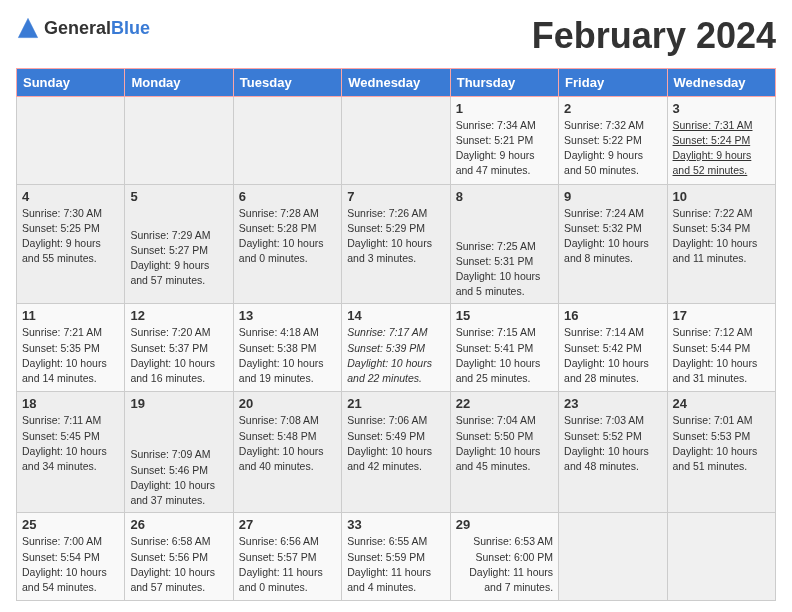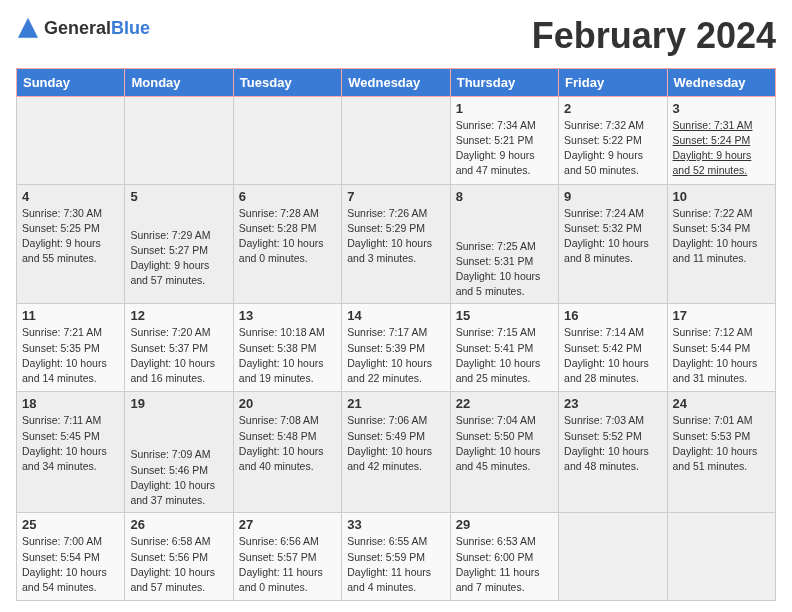--- a/index.html
+++ b/index.html
@@ -215,28 +215,28 @@
         </td>
         <td>
           <span class="day-number">12</span>
           <div class="day-info" style="white-space: pre-line;">Sunrise: 7:20 AM
 Sunset: 5:37 PM
 Daylight: 10 hours
 and 16 minutes.</div>
         </td>
         <td>
           <span class="day-number">13</span>
-          <div class="day-info" style="white-space: pre-line;">Sunrise: 10:18 AM
+          <div class="day-info" style="white-space: pre-line;">Sunrise: 4:18 AM
 Sunset: 5:38 PM
 Daylight: 10 hours
 and 19 minutes.</div>
         </td>
         <td>
           <span class="day-number">14</span>
-          <div class="day-info" style="white-space: pre-line;">Sunrise: 7:17 AM
+          <div class="day-info" style="white-space: pre-line; font-style: italic;">Sunrise: 7:17 AM
 Sunset: 5:39 PM
 Daylight: 10 hours
 and 22 minutes.</div>
         </td>
         <td>
           <span class="day-number">15</span>
           <div class="day-info" style="white-space: pre-line;">Sunrise: 7:15 AM
 Sunset: 5:41 PM
 Daylight: 10 hours
 and 25 minutes.</div>
@@ -331,21 +331,21 @@
         </td>
         <td>
           <span class="day-number">33</span>
           <div class="day-info" style="white-space: pre-line;">Sunrise: 6:55 AM
 Sunset: 5:59 PM
 Daylight: 11 hours
 and 4 minutes.</div>
         </td>
         <td>
           <span class="day-number">29</span>
-          <div class="day-info" style="white-space: pre-line;">Sunrise: 6:53 AM
+          <div class="day-info" style="white-space: pre-line; text-align: right;">Sunrise: 6:53 AM
 Sunset: 6:00 PM
 Daylight: 11 hours
 and 7 minutes.</div>
         </td>
         <td class="empty-cell"></td>
         <td class="empty-cell"></td>
       </tr>
     </tbody>
 </table>
 

